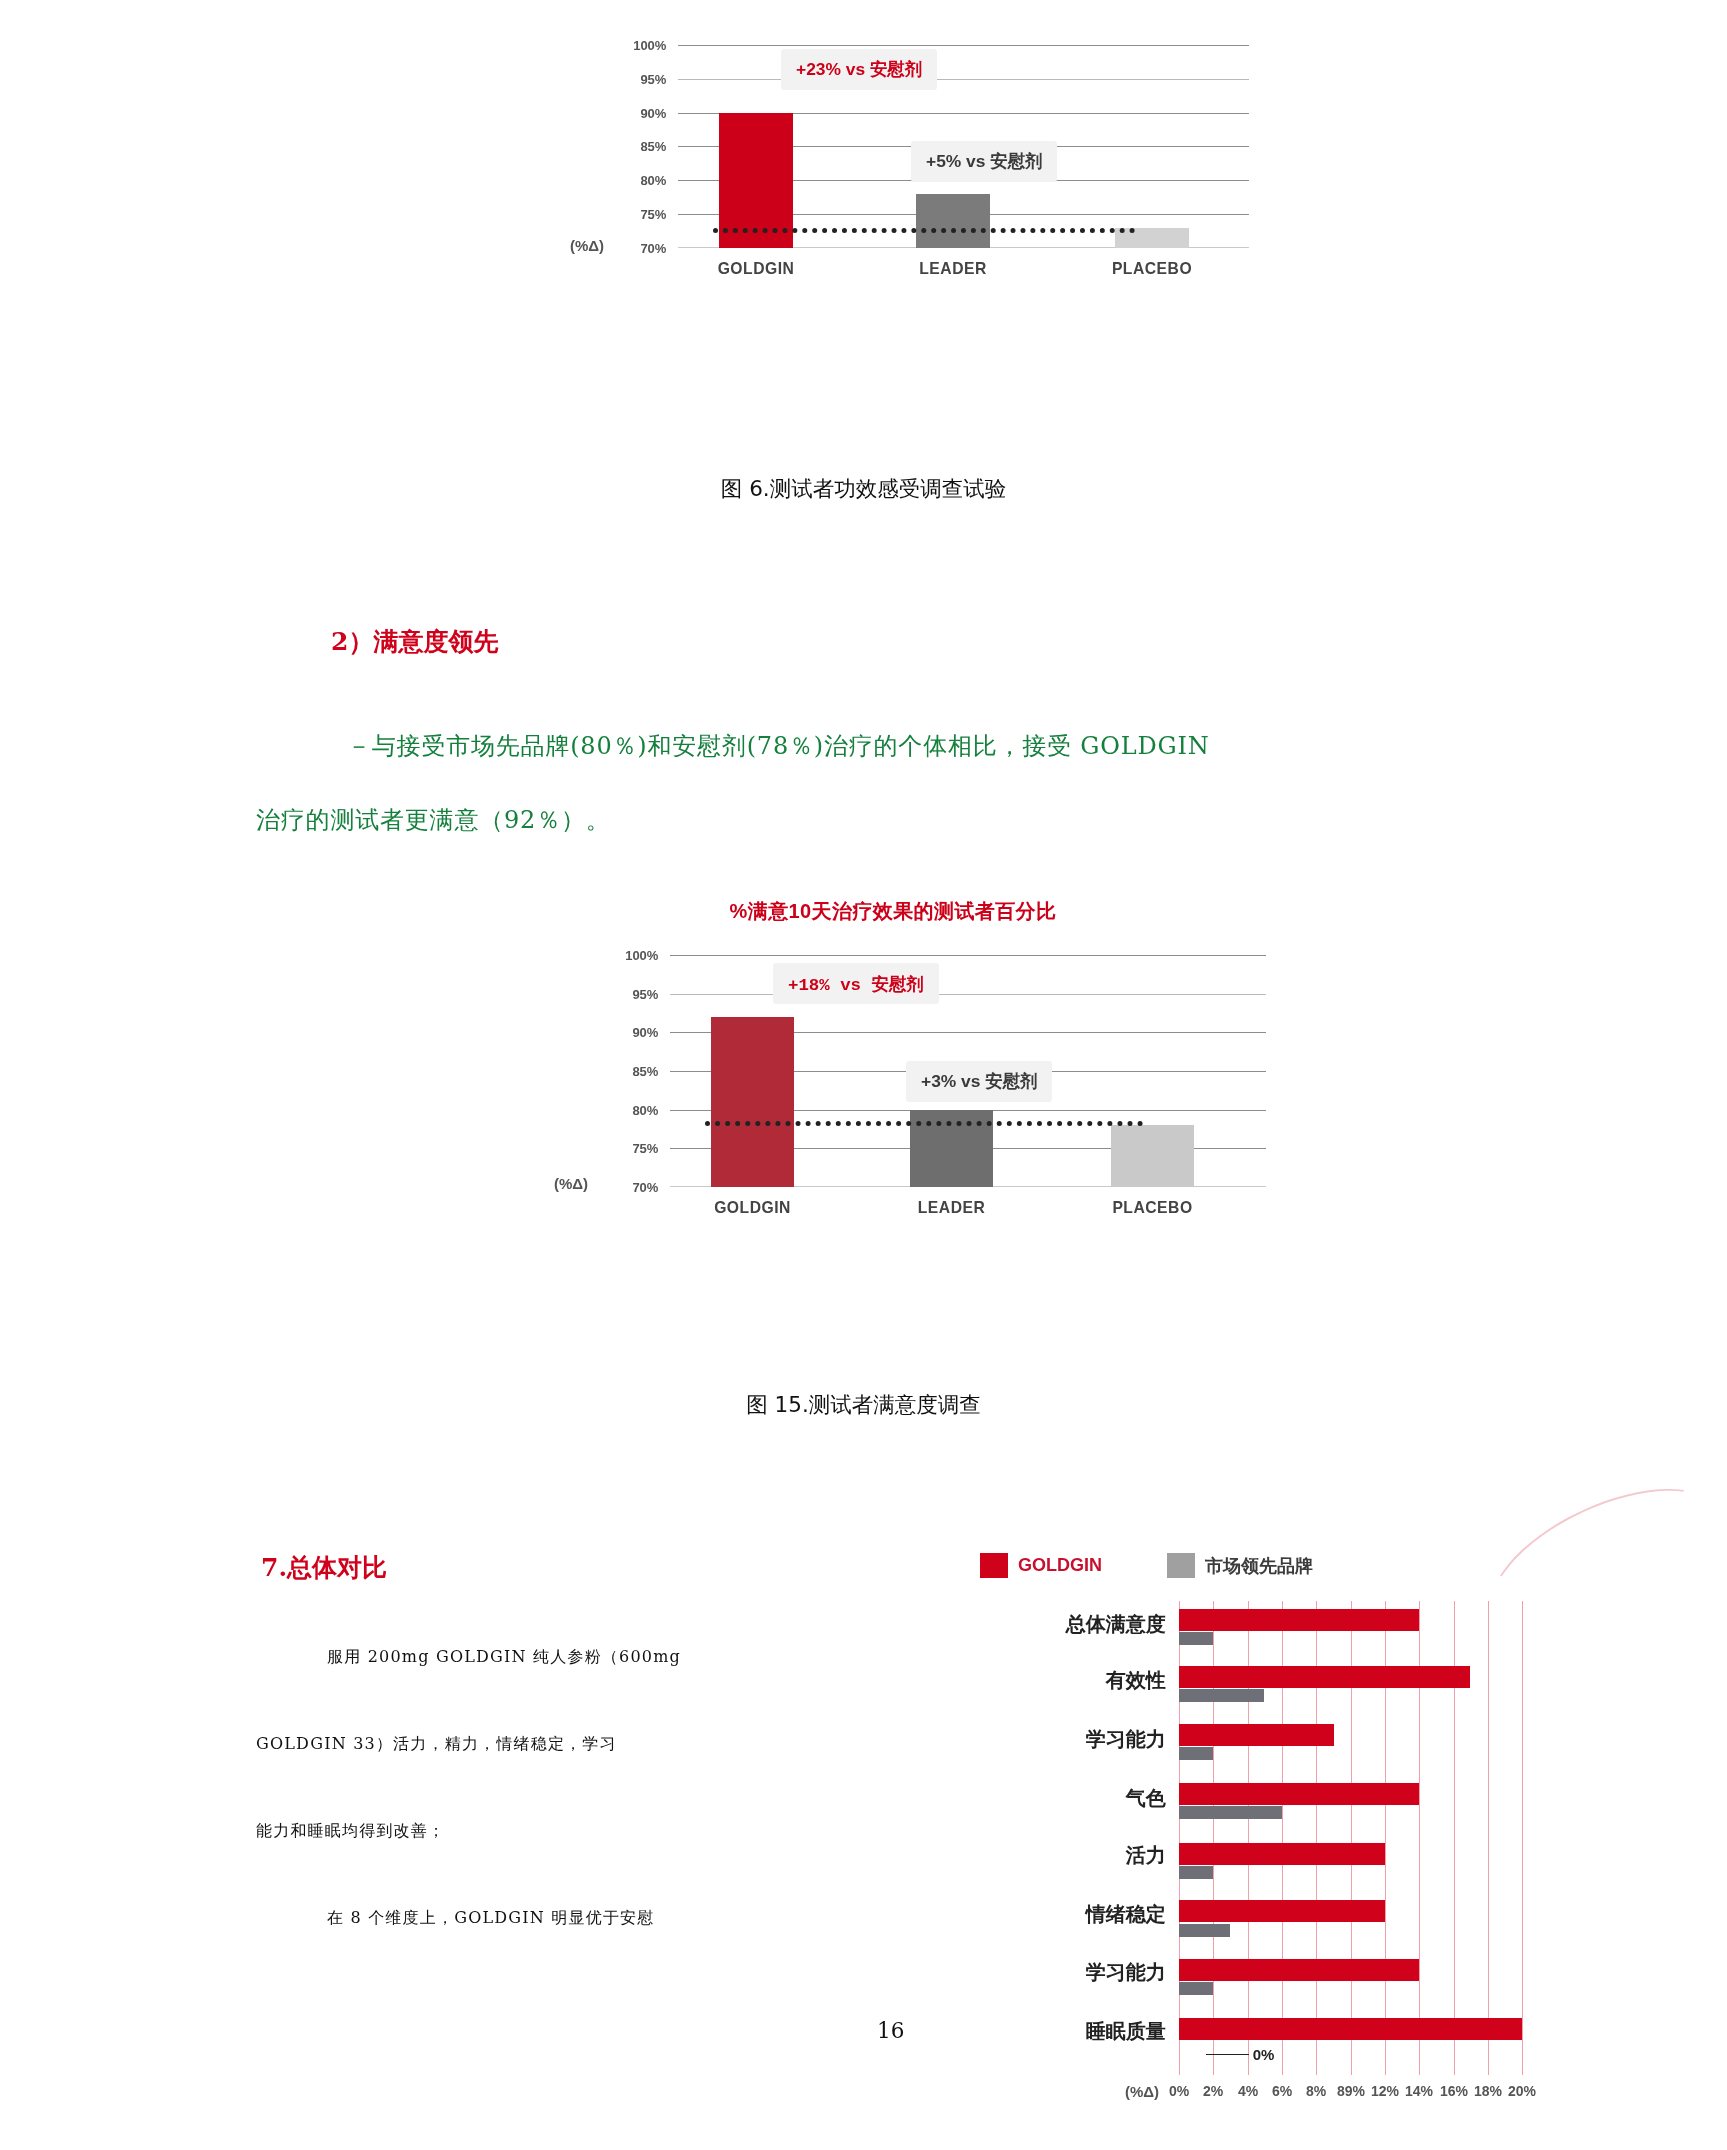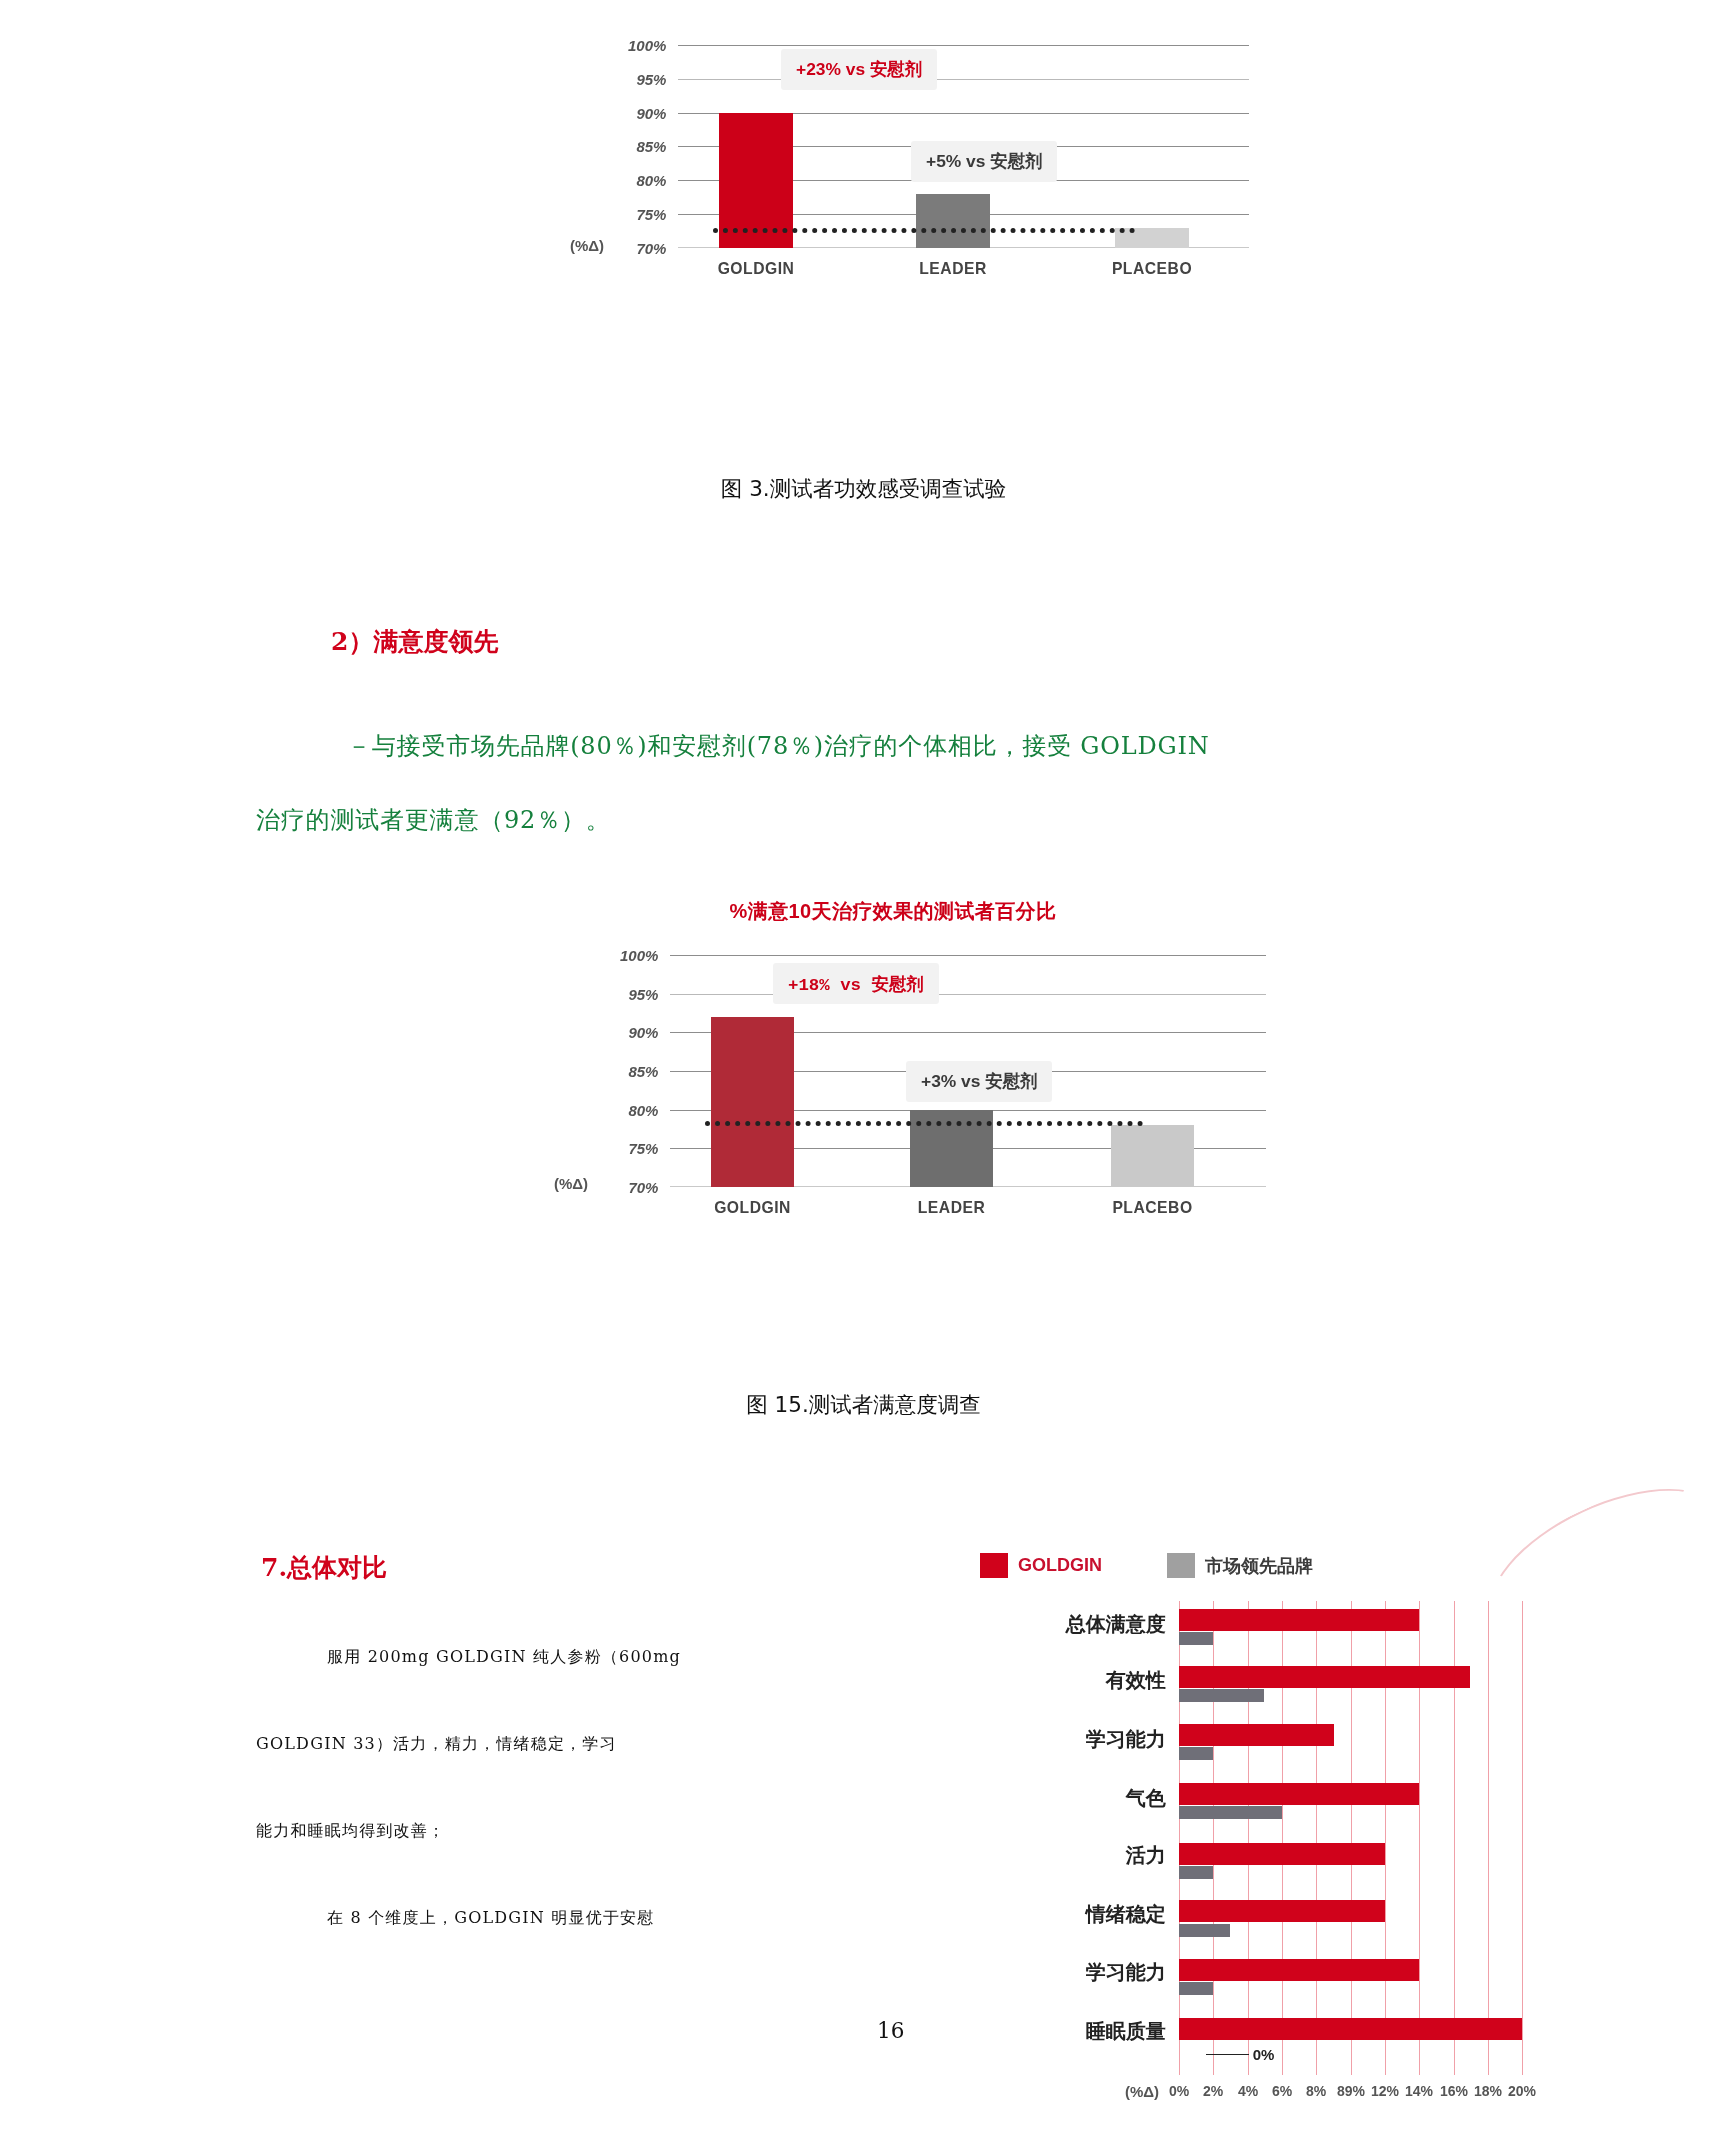--- a/index.html
+++ b/index.html
@@ -31,25 +31,24 @@
     letter-spacing: 0.4px;
   }
   .plot {
     position: relative;
   }
   .ytick {
     position: absolute;
     right: 100%;
     transform: translateY(-50%);
     padding-right: 11.6px;
-    font-size: 15px;
+    font-size: 13px;
     font-weight: bold;
     color: #555;
     white-space: nowrap;
-    font-style: italic;
   }
   .gridline {
     position: absolute;
     left: 0;
     right: 0;
     height: 0.8px;
     background: #8d8d8d;
   }
   .gridline.light { background: #b9b9b9; }
   .axis-bottom {
@@ -236,21 +235,21 @@
         <span class="bar-label">PLACEBO</span>
       </div>
 
       <div class="dashline" style="left:35px; width:422px; top:183px;"></div>
 
       <div class="callout" style="left:103px; top:4.1px;">+23% vs 安慰剂</div>
       <div class="callout dark" style="left:233px; top:96px;">+5% vs 安慰剂</div>
     </div>
   </div>
 
-  <div class="fig-caption" style="left:0; top:474px;">图 3.测试者功效感受调查试验</div>
+  <div class="fig-caption" style="left:0; top:474px;">图 6.测试者功效感受调查试验</div>
 
   <div class="sec-head" style="left:331px; top:625px;">2）满意度领先</div>
   <div class="para" style="left:347px; top:720px;">－与接受市场先品牌(80％)和安慰剂(78％)治疗的个体相比，接受 GOLDGIN</div>
   <div class="para" style="left:256px; top:794px;">治疗的测试者更满意（92％）。</div>
 
   <div class="chart-block" style="left:496px; top:893px; width:794px; height:463px;">
 
     <div class="chart-title" style="position:absolute; left:0; top:5px; width:794px;">%满意10天治疗效果的测试者百分比</div>
 
     <div class="plot" style="position:absolute; left:174px; top:62px; width:596px; height:232px;">

